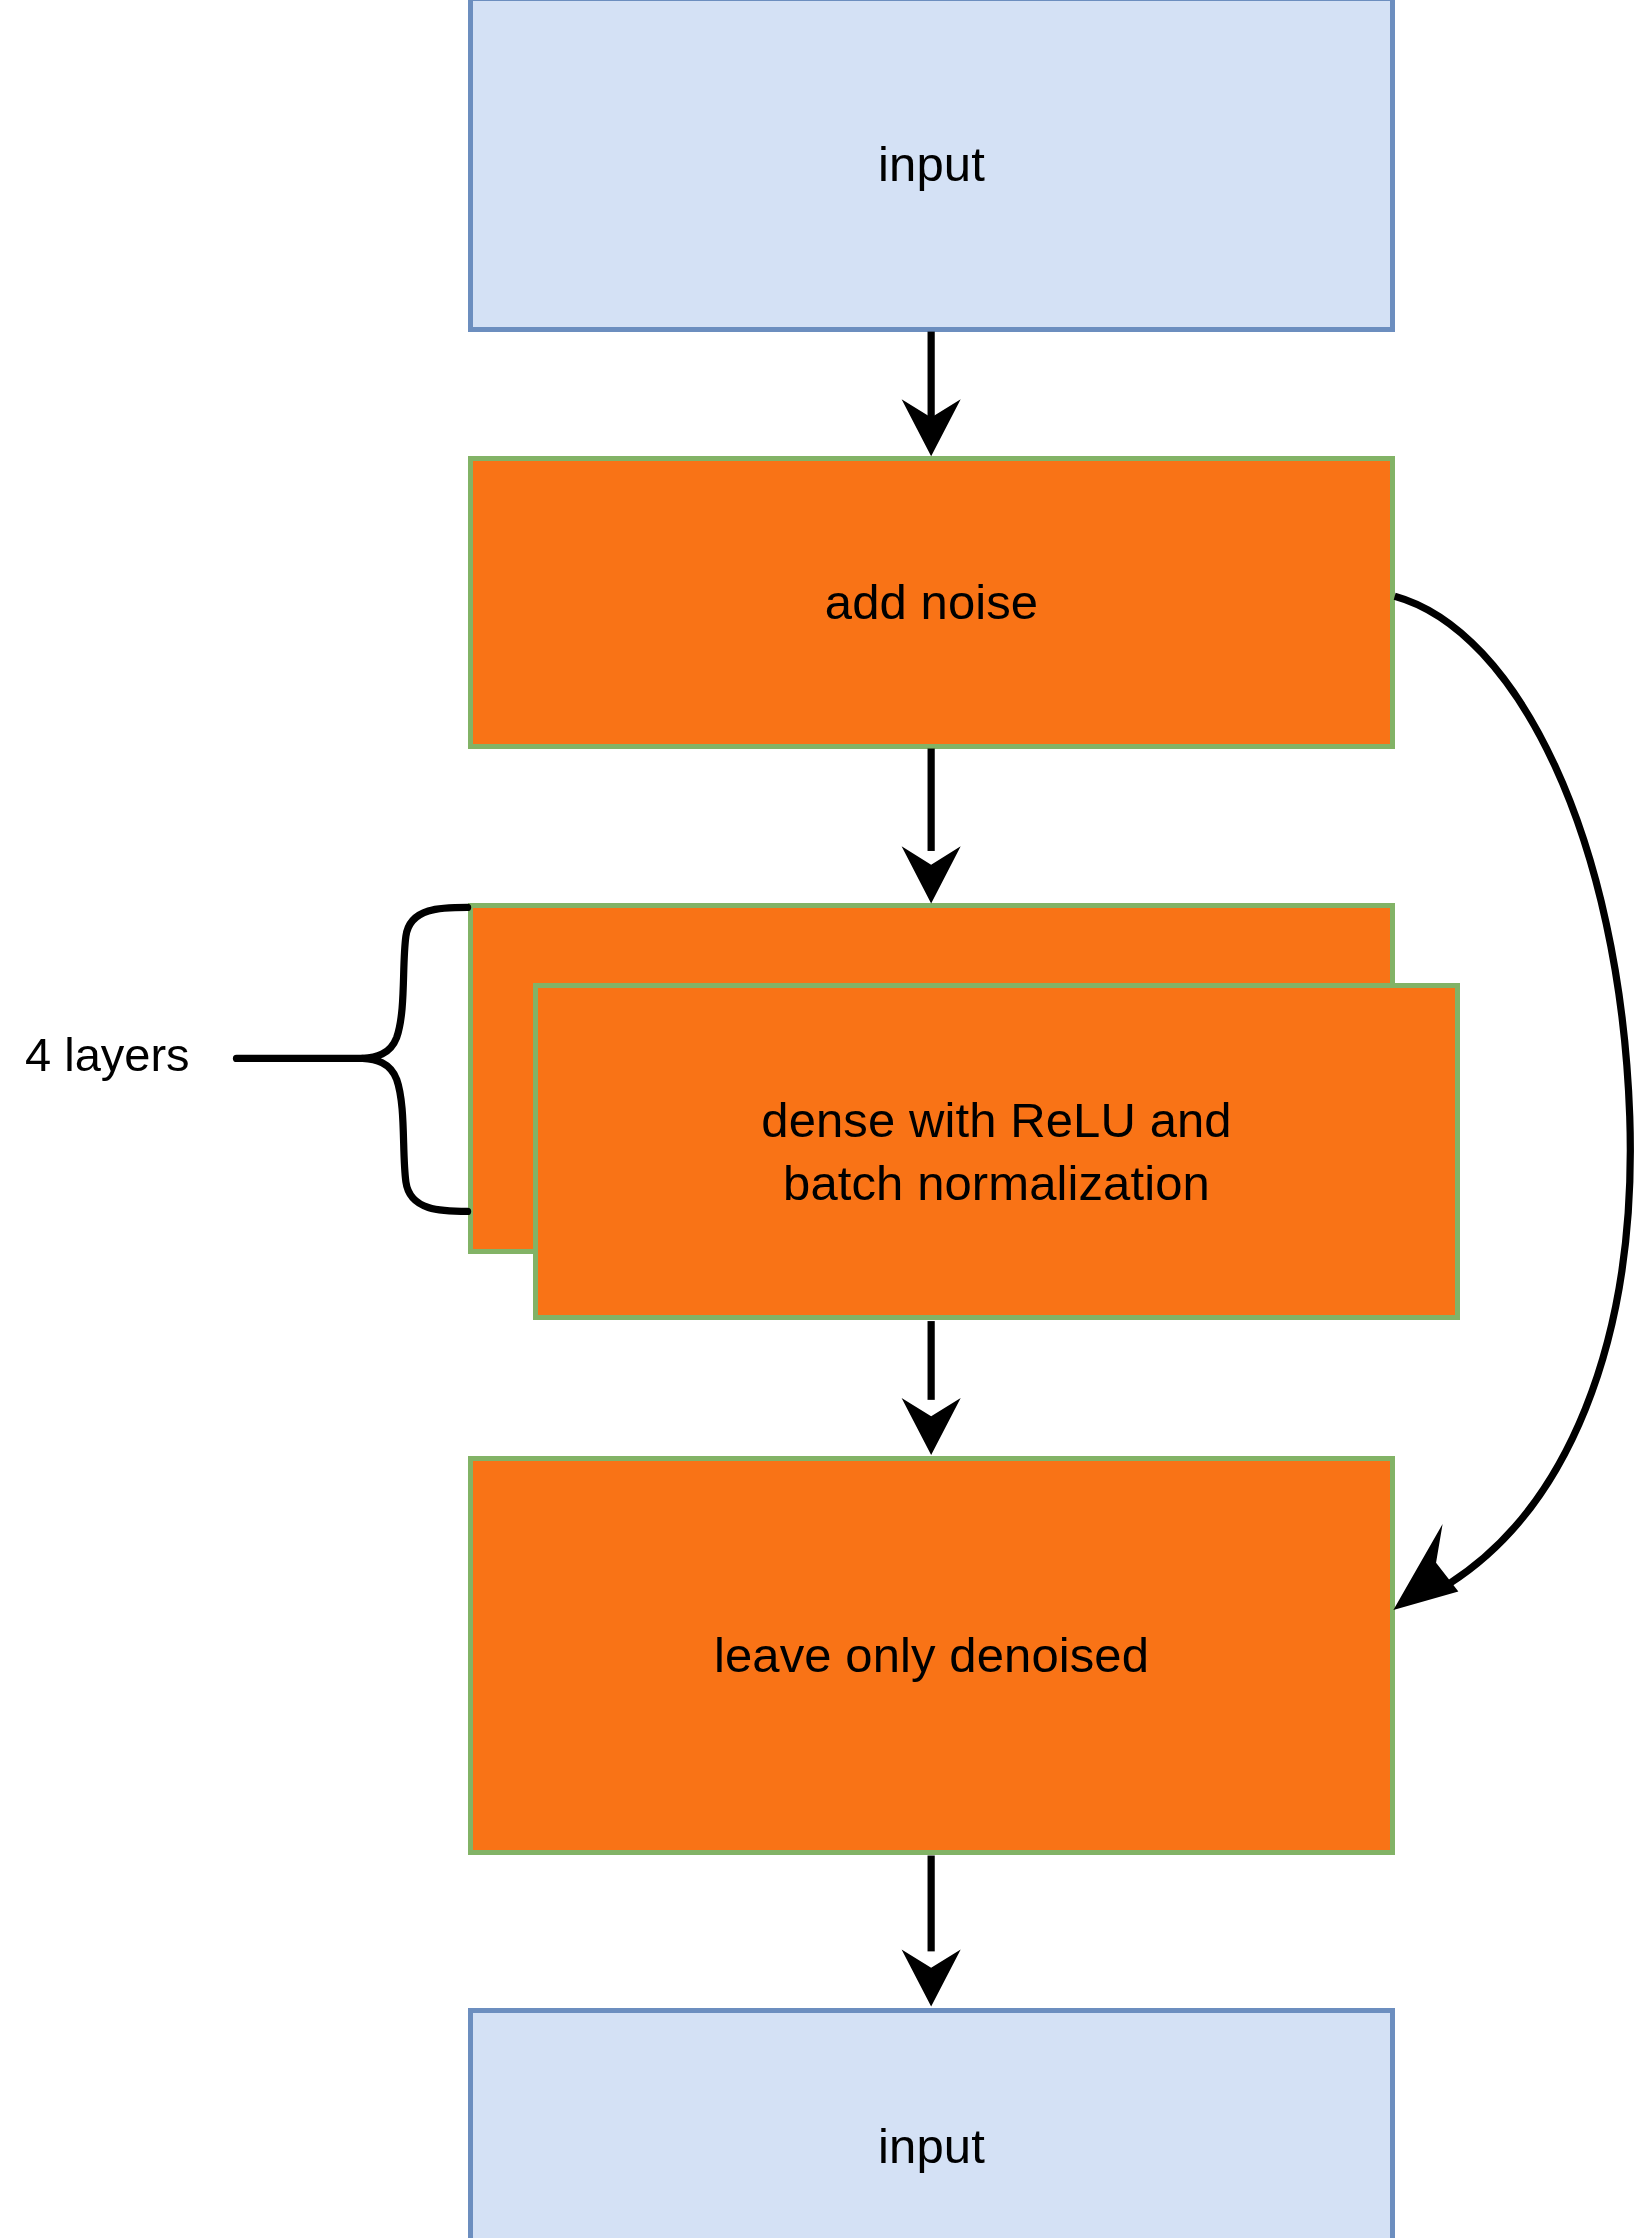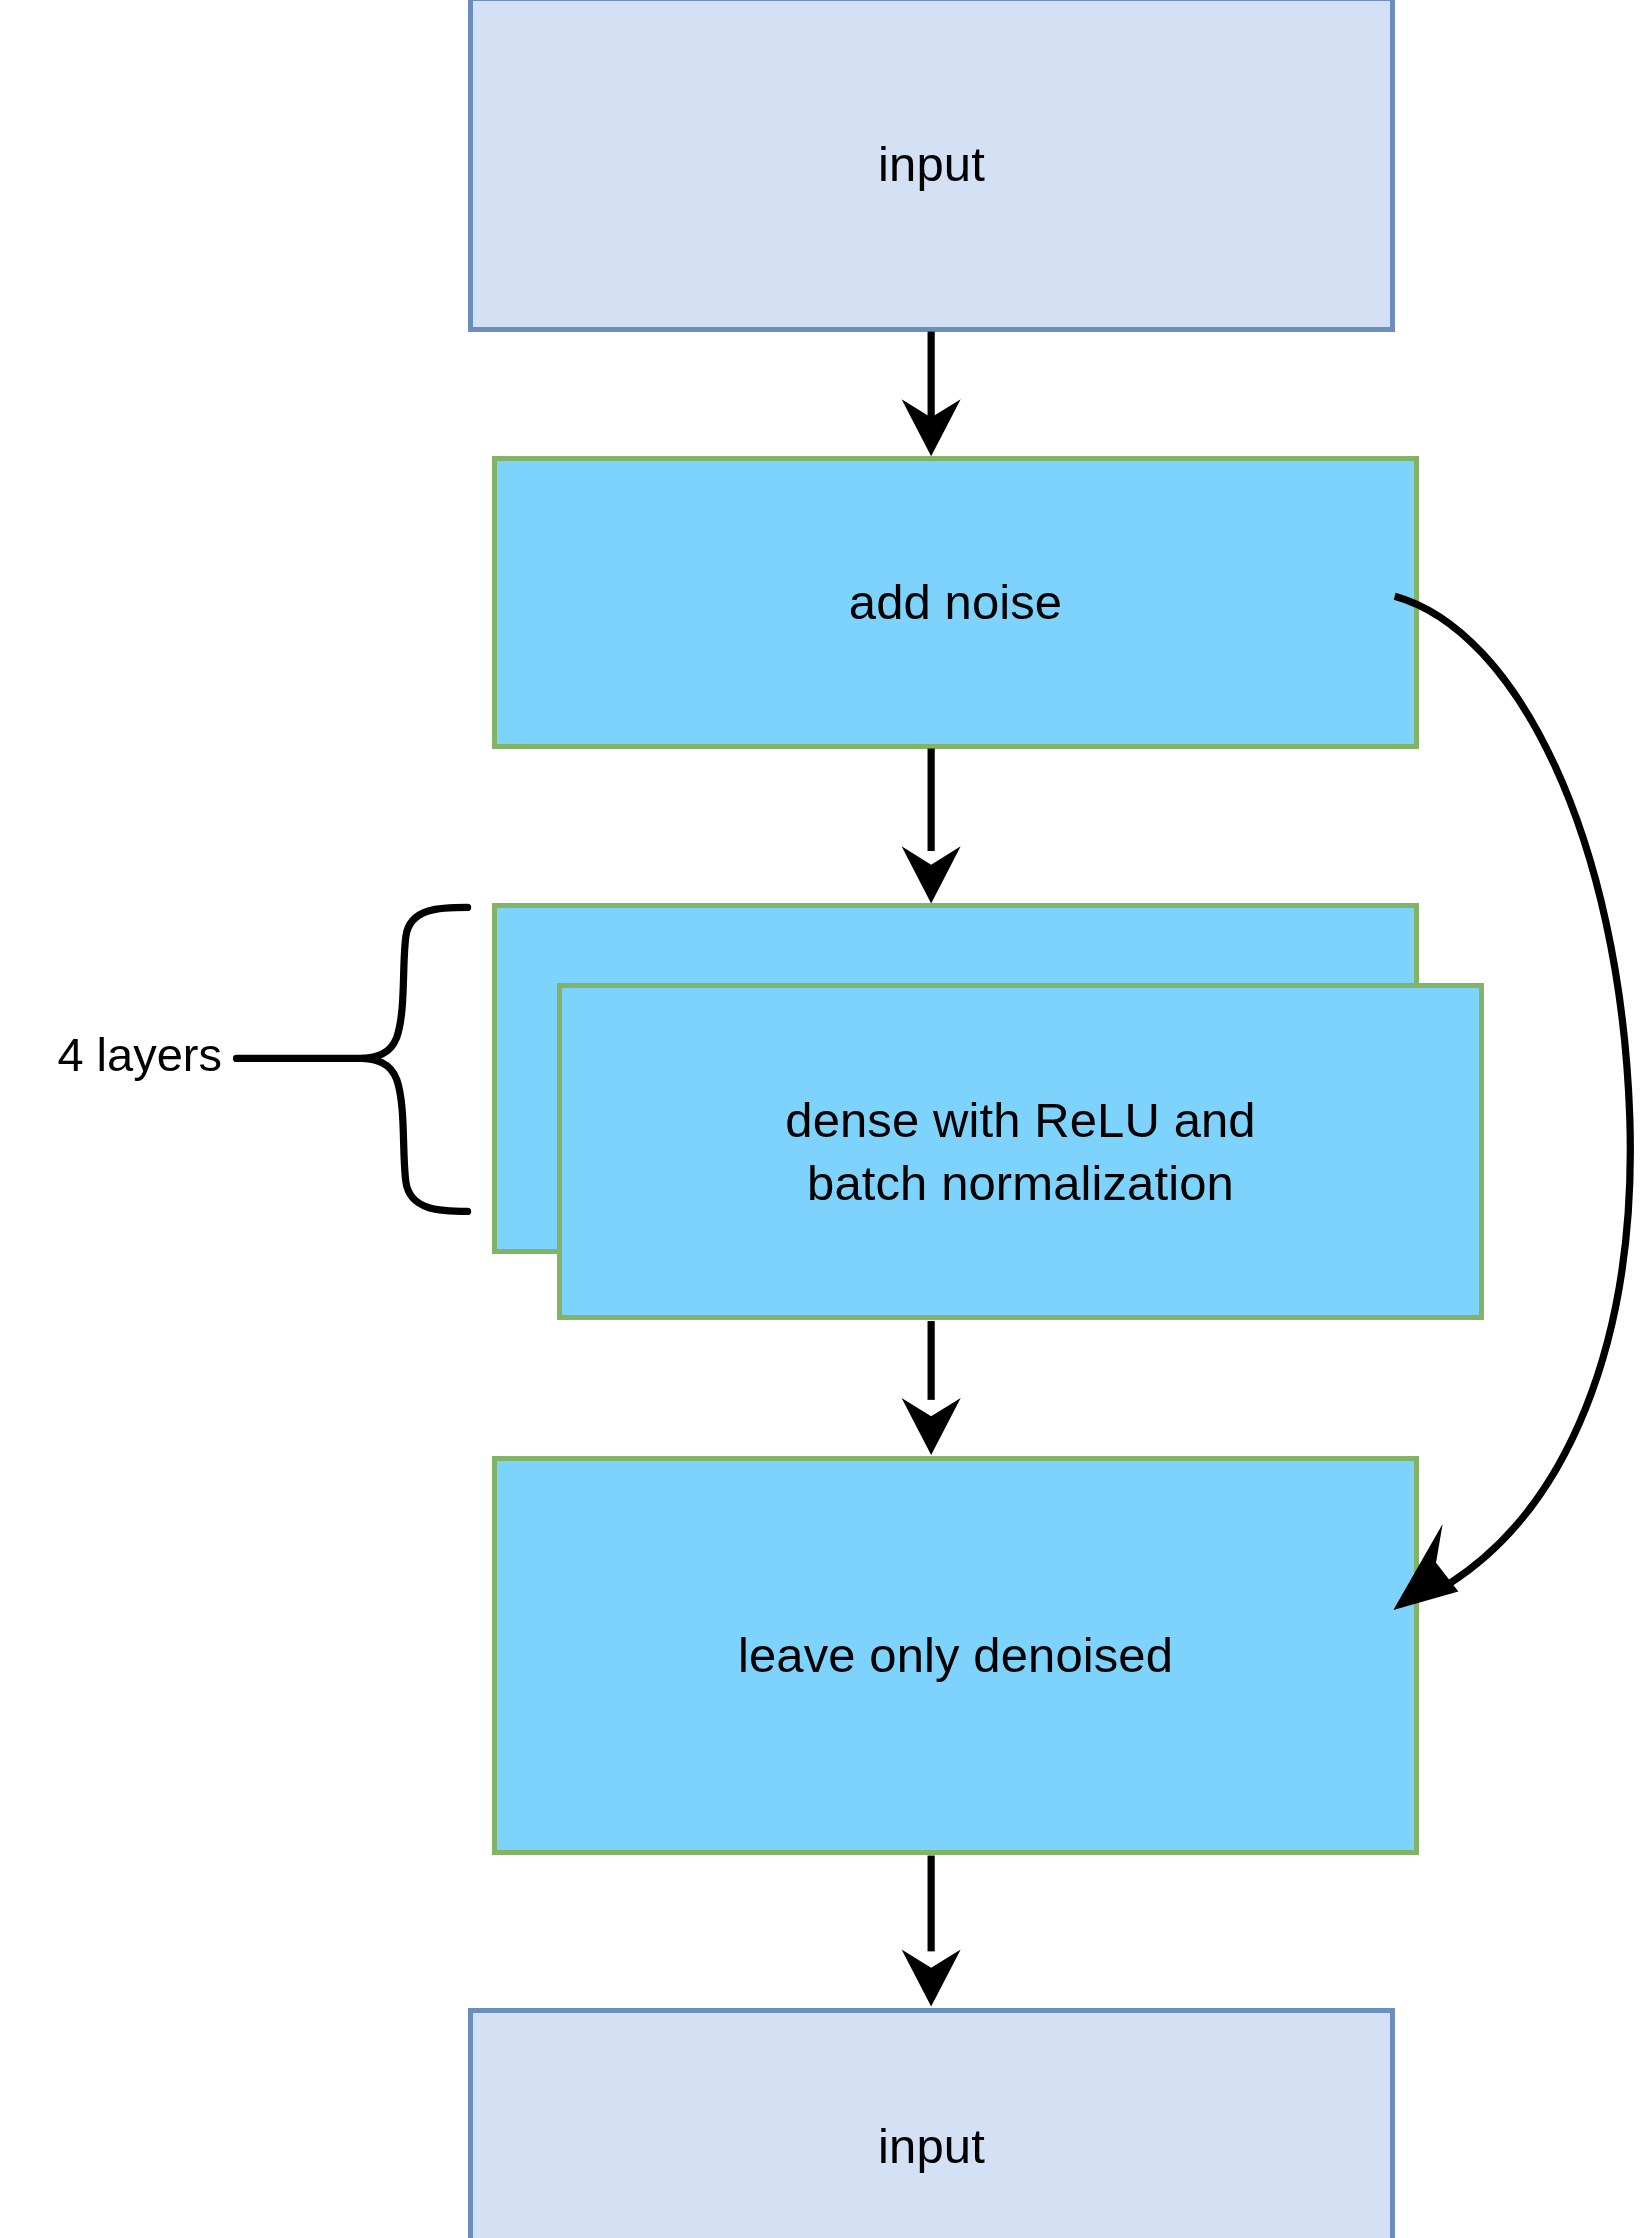--- a/index.html
+++ b/index.html
@@ -37,23 +37,22 @@
     font-size: 49px;
     line-height: 1.28;
     letter-spacing: 0.1px;
     z-index: 2;
   }
   .node-blue {
     background: #d4e1f5;
     border: 5.9px solid #6c8ebf;
   }
   .node-green {
-    background: #7dd3fc;
+    background: #f97316;
     border: 5.9px solid #82b366;
-    margin-left: 24px;
   }
 
   
   #node-input {
     left: 460px;
     top: -3.9px;
     width: 927px;
     height: 336px;
   }
   #node-add-noise {
@@ -99,21 +98,20 @@
   #layers-annotation-label {
     position: absolute;
     left: 17px;
     top: 1031px;
     width: 197px;
     font-size: 47px;
     line-height: 1;
     color: #000000;
     white-space: nowrap;
     z-index: 4;
-    text-align: right;
   }
 
   
   #edge-layer {
     position: absolute;
     left: 0;
     top: 0;
     width: 1648px;
     height: 2239px;
     z-index: 5;

